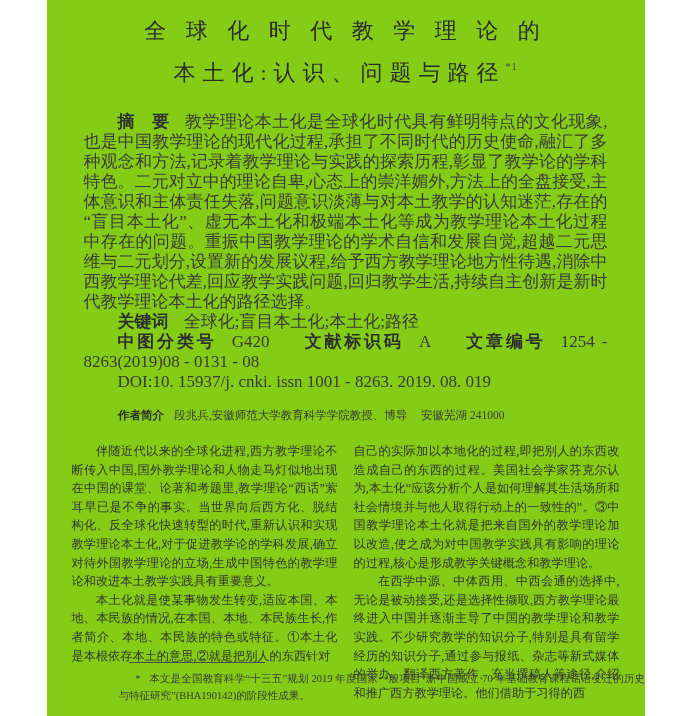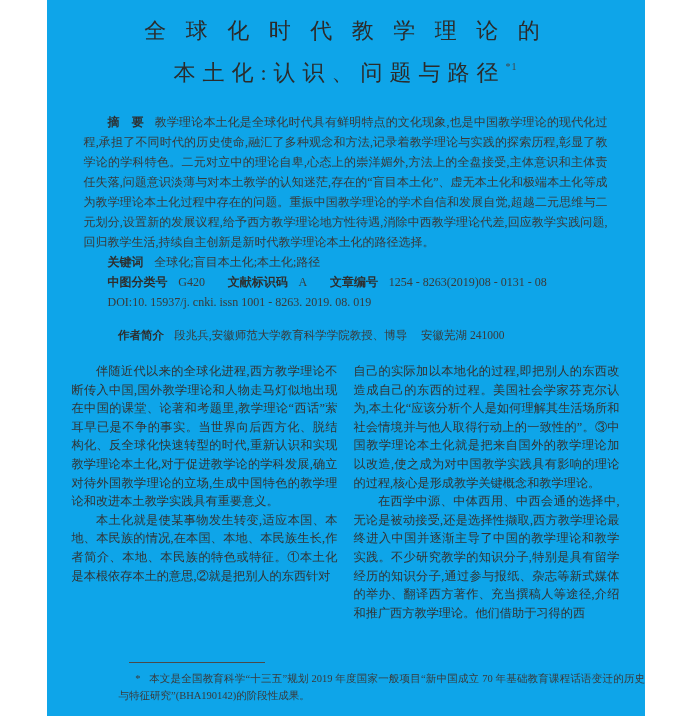--- a/index.html
+++ b/index.html
@@ -5,21 +5,21 @@
   html, body {
     margin: 0;
     padding: 0;
     background: #ffffff;
   }
   .page {
     position: relative;
     width: 598px;
     height: 716px;
     margin: 0 auto;
-    background: #0ea5e9;
+    background: #84cc16;
     color: #333333;
     font-family: "Liberation Serif", "DejaVu Serif", serif;
     overflow: hidden;
   }
   
   .title {
     text-align: center;
     padding-top: 13px;
     font-size: 22px;
     line-height: 36px;
@@ -39,21 +39,21 @@
     text-align: center;
     margin-top: 30px;
     font-size: 13px;
     letter-spacing: 5px;
     color: #333;
   }
   
   .front {
     width: 524px;
     margin: 21px auto 2px auto;
-    font-size: 12px;
+    font-size: 17px;
     line-height: 20px;
     text-align: justify;
     color: #3a3a3a;
   }
   .front p { margin: 0; }
   .abs-first { text-indent: 2em; }
   .front-label {
     font-weight: bold;
     color: #2e2e2e;
     margin-right: 0.9em;

